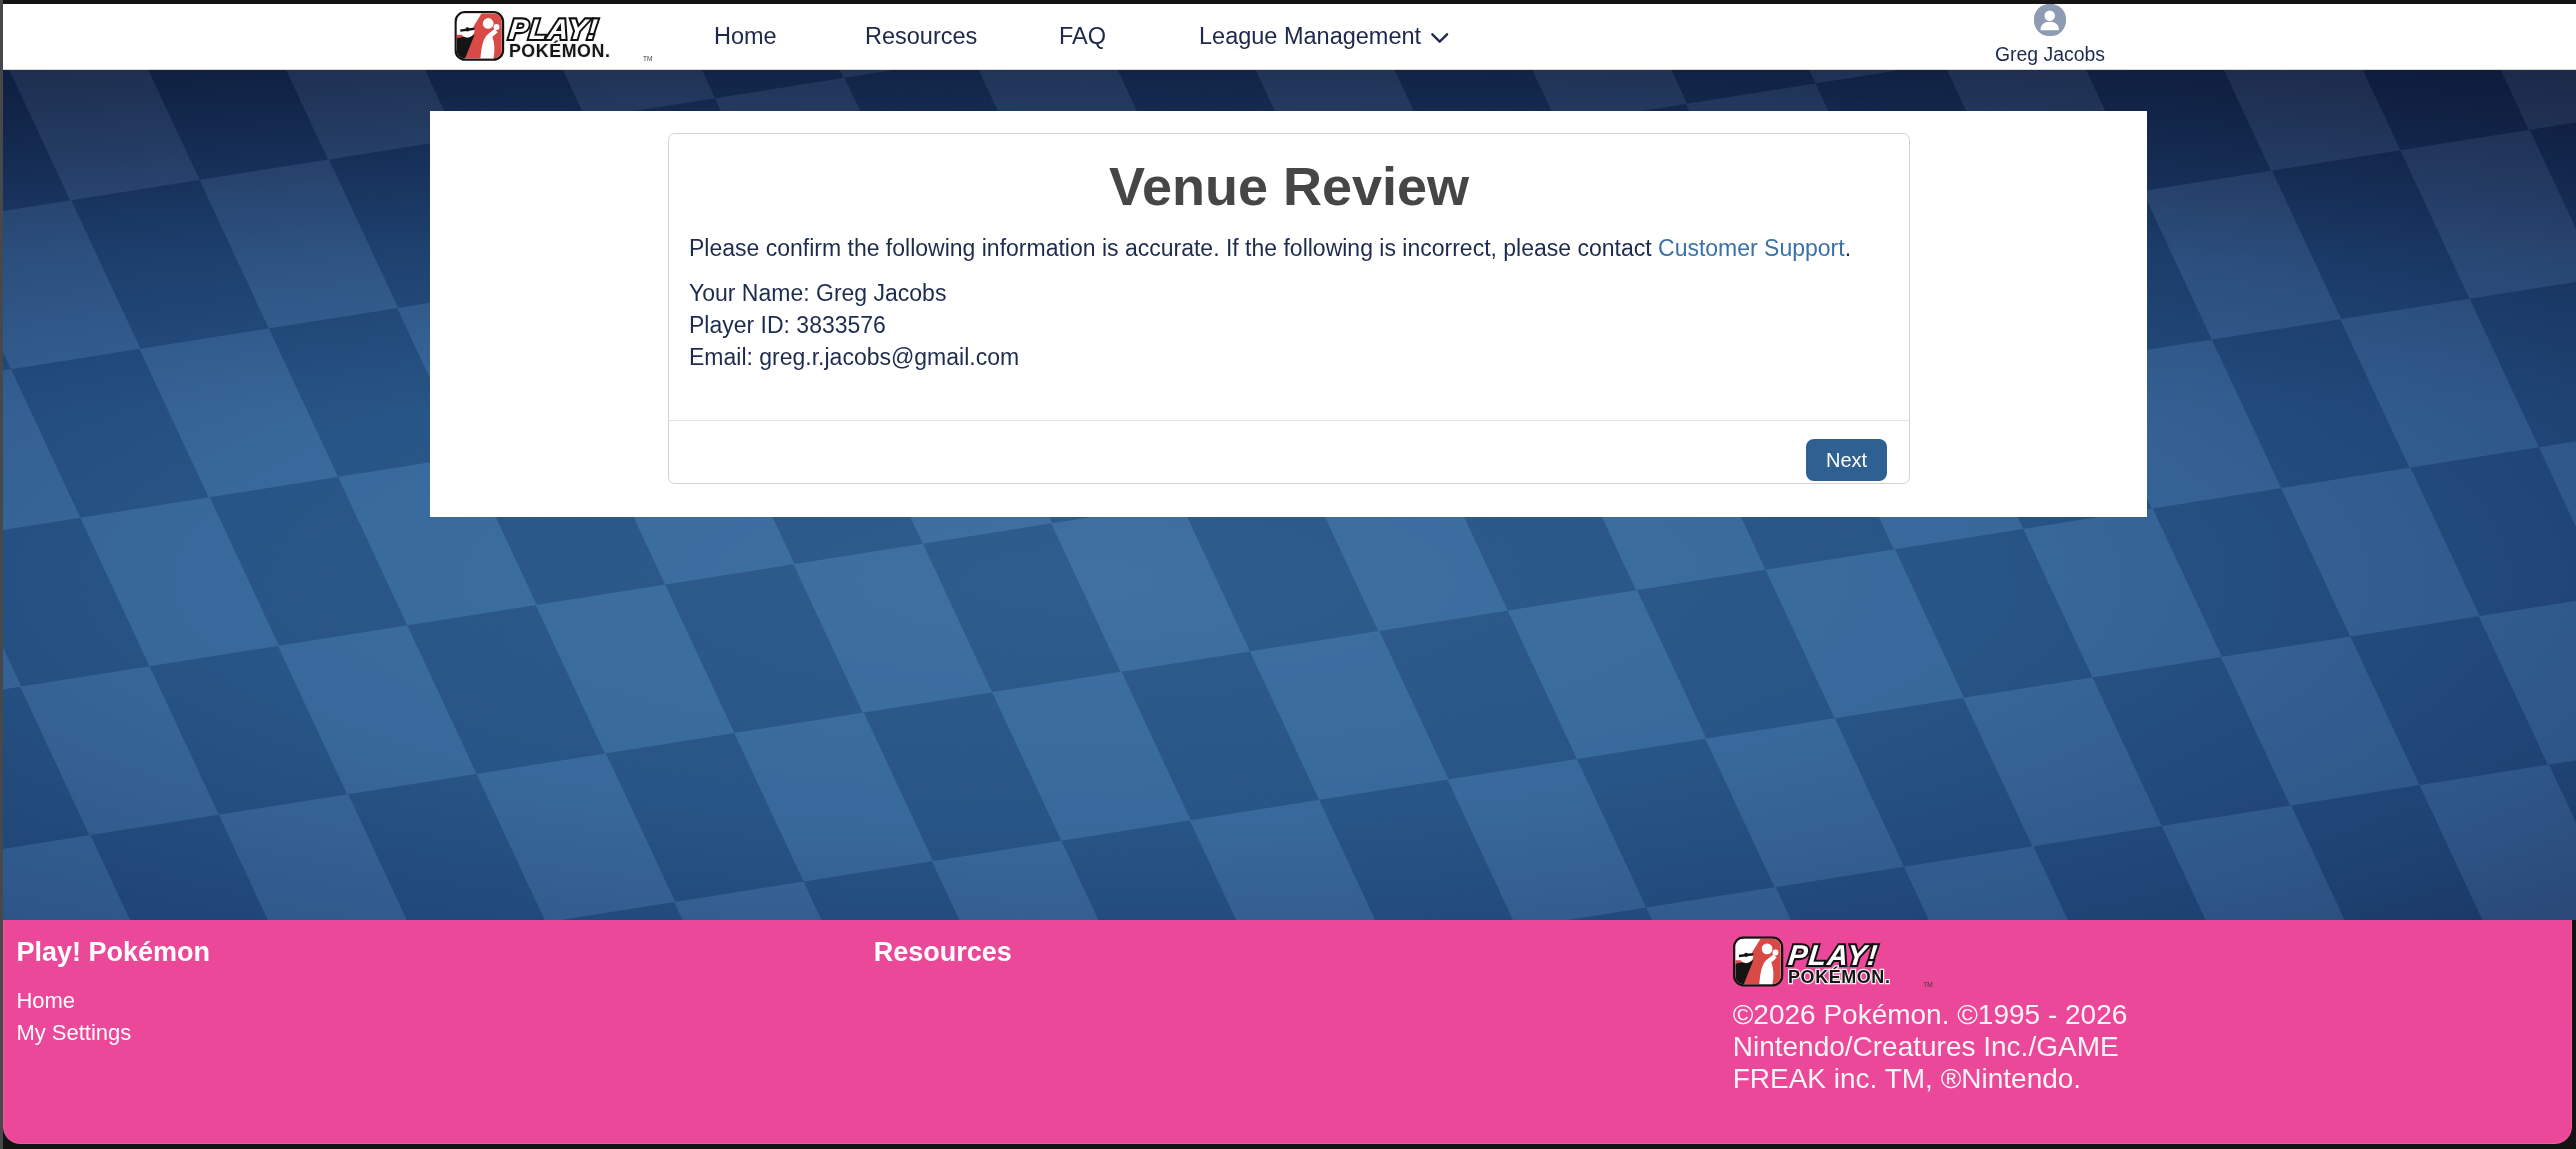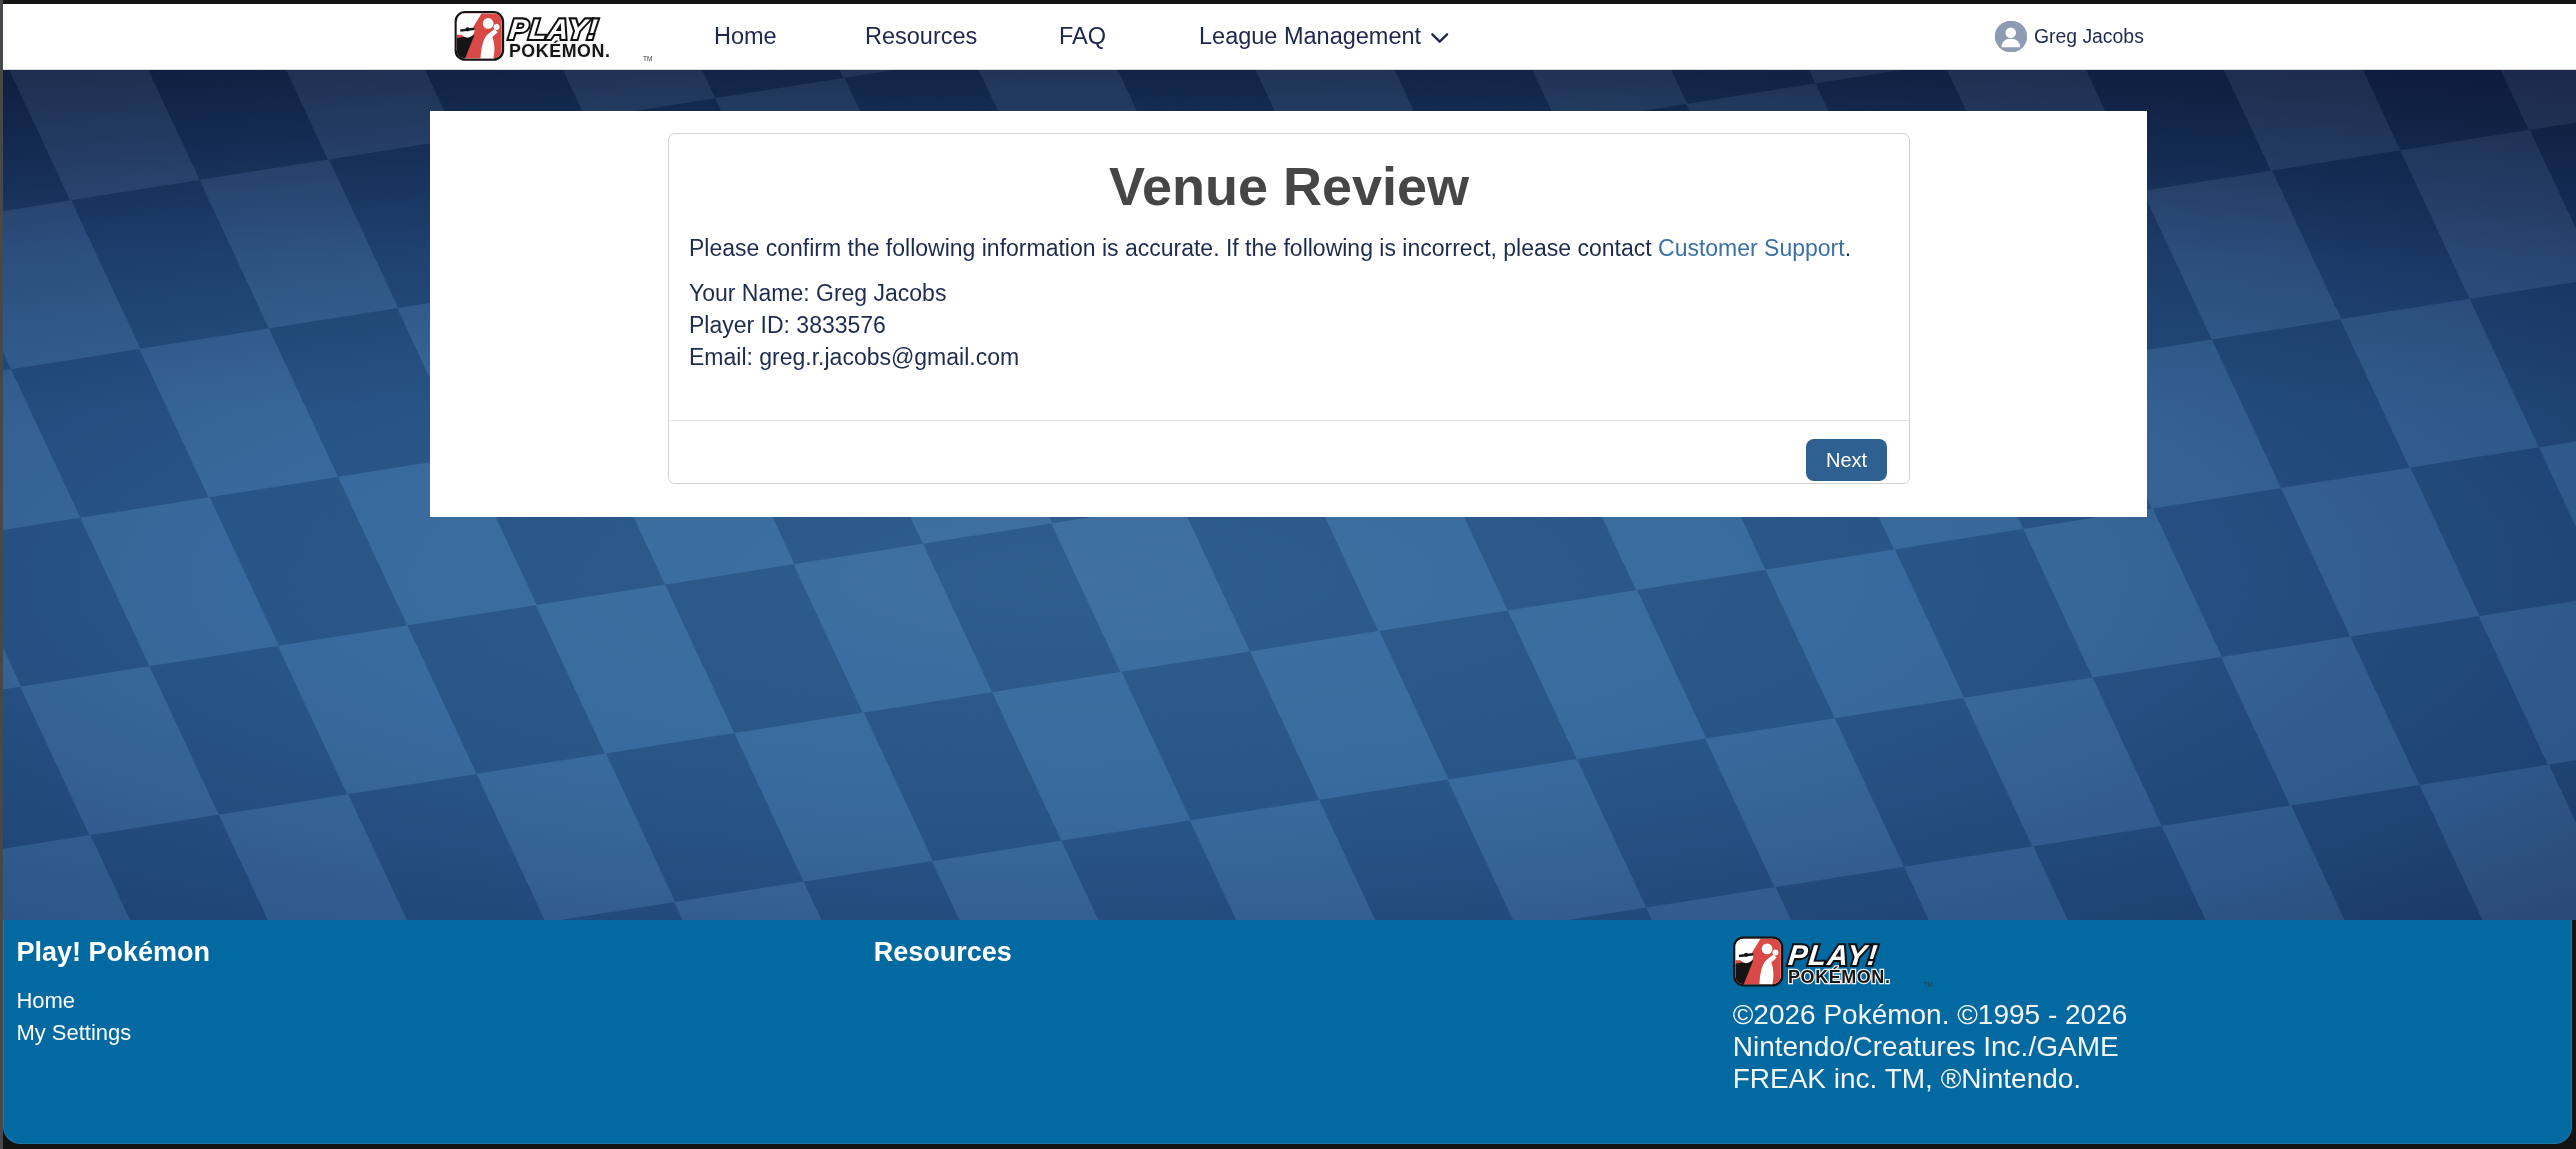--- a/index.html
+++ b/index.html
@@ -14,21 +14,21 @@
 
   
   .header{position:absolute;left:0;top:4px;width:100%;height:65px;background:#ffffff;
           border-bottom:0.7px solid #d9d9d9;z-index:50;}
   .brand-logo{position:absolute;left:448px;top:7.4px;width:212px;height:51px;}
   .nav-item{position:absolute;top:0;height:65px;display:flex;align-items:center;
             font-size:23.5px;color:#20294d;cursor:pointer;white-space:nowrap;}
   .nav-home{left:714px;} .nav-resources{left:865px;} .nav-faq{left:1059px;}
   .nav-league{left:1199px;gap:10px;}
   .chev{width:17.4px;height:10.7px;margin-top:2.7px;}
-  .user-chip{position:absolute;left:1995px;top:0;height:65px;display:flex;align-items:center;gap:7.4px;cursor:pointer;}
+  .user-chip{position:absolute;left:1995px;top:0;height:65px;display:flex;align-items:center;gap:7.4px;cursor:pointer;flex-direction:column;}
   .avatar{width:31.5px;height:31.5px;border-radius:50%;background:#8d9cb3;overflow:hidden;flex:0 0 auto;}
   .user-name{font-size:19.4px;color:#1e2b50;}
 
   
   .hero{position:absolute;left:0;top:69px;width:100%;height:851px;overflow:hidden;
         background:
           linear-gradient(to bottom, rgba(8,14,38,0.50) 0%, rgba(8,14,38,0.12) 22%, rgba(8,14,38,0) 40%),
           radial-gradient(ellipse 115% 95% at 42% 60%, #35699d 0%, #2d6096 30%, #224b80 55%, #152a55 82%, #0f1b3d 100%);}
   .checker{position:absolute;left:-25%;top:-25%;width:150%;height:150%;
            background:repeating-conic-gradient(rgba(255,255,255,0.055) 0% 25%, rgba(5,10,30,0.13) 25% 50%);
@@ -40,21 +40,21 @@
   .card-title{margin-top:20px;text-align:center;font-size:54px;line-height:64px;color:#464646;font-weight:700;}
   .card-intro{margin:16px 20px 0 20px;font-size:23px;line-height:29.5px;color:#1d2c4e;}
   .link{color:#3a71a8;cursor:pointer;}
   .card-info{margin:13.4px 20px 0 20px;font-size:23px;line-height:32px;color:#1d2c4e;}
   .card-footer{position:absolute;left:0;right:0;bottom:0;height:62px;border-top:1.3px solid #e2e2e2;}
   .next-btn{position:absolute;right:22px;top:18px;width:81px;height:42px;border:none;border-radius:8px;
             background:#2e6191;color:#ffffff;font-size:20px;font-family:"Liberation Sans",sans-serif;cursor:pointer;}
 
   
   .footer{position:absolute;left:0;top:920px;width:100%;height:229px;background:#131313;color:#ffffff;}
-  .footer-panel{position:absolute;left:2.7px;right:4px;top:0;height:224px;background:#0369a1;
+  .footer-panel{position:absolute;left:2.7px;right:4px;top:0;height:224px;background:#ec4899;
                 border:0.7px solid rgba(255,255,255,0.10);border-top:none;box-sizing:border-box;
                 border-radius:0 0 17.4px 17.4px;}
   .f-col{position:absolute;top:16px;}
   .f-col-brand{left:12.7px;} .f-col-res{left:870px;} .f-col-legal{left:1729px;width:476px;}
   .f-head{font-size:27px;font-weight:bold;line-height:32px;color:#ffffff;}
   .f-links{margin-top:17.4px;}
   .f-link{font-size:22px;line-height:31.5px;color:#fdfdfd;cursor:pointer;}
   .f-logo{width:201px;height:52px;display:block;}
   .f-copy{margin-top:10.7px;font-size:28px;line-height:32px;color:#f5f5f5;}
   .hidden-defs{position:absolute;width:0;height:0;overflow:hidden;}

